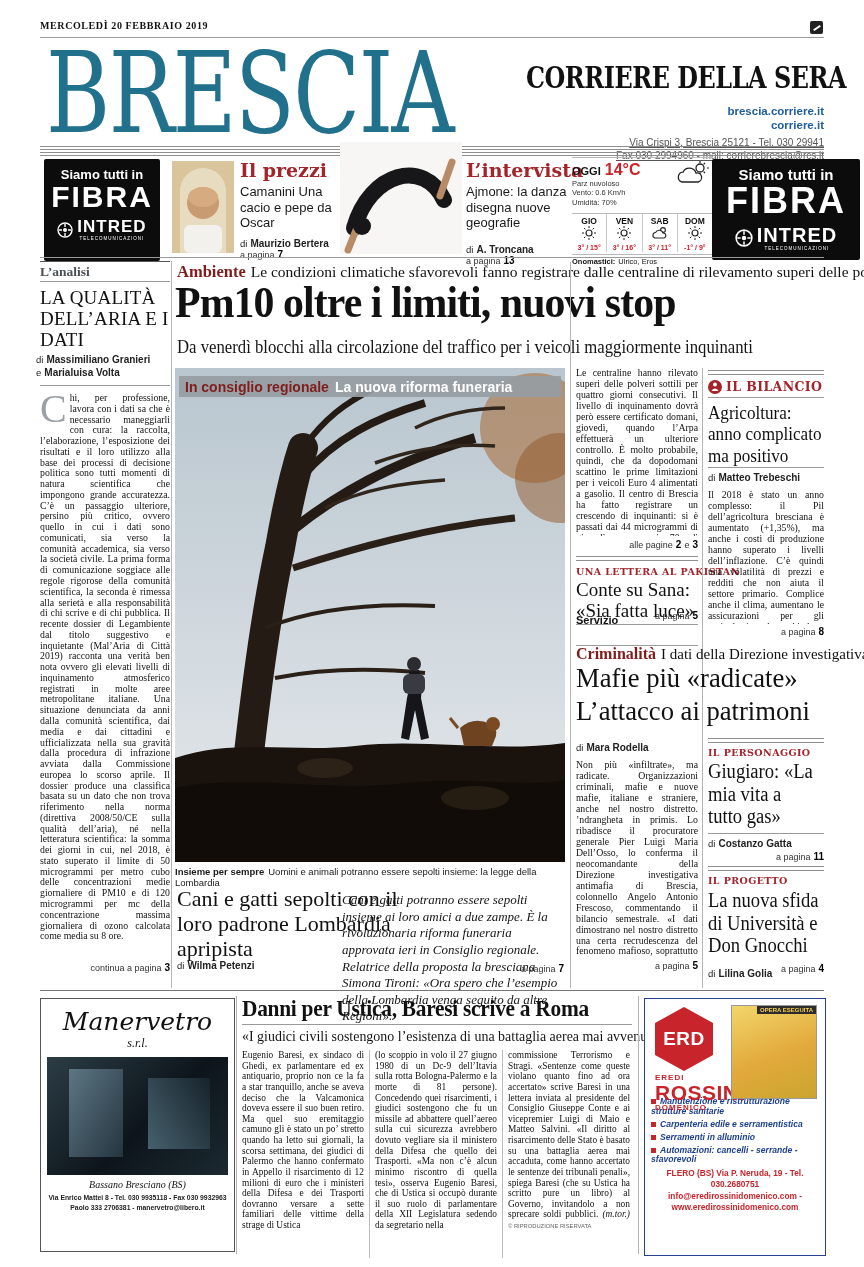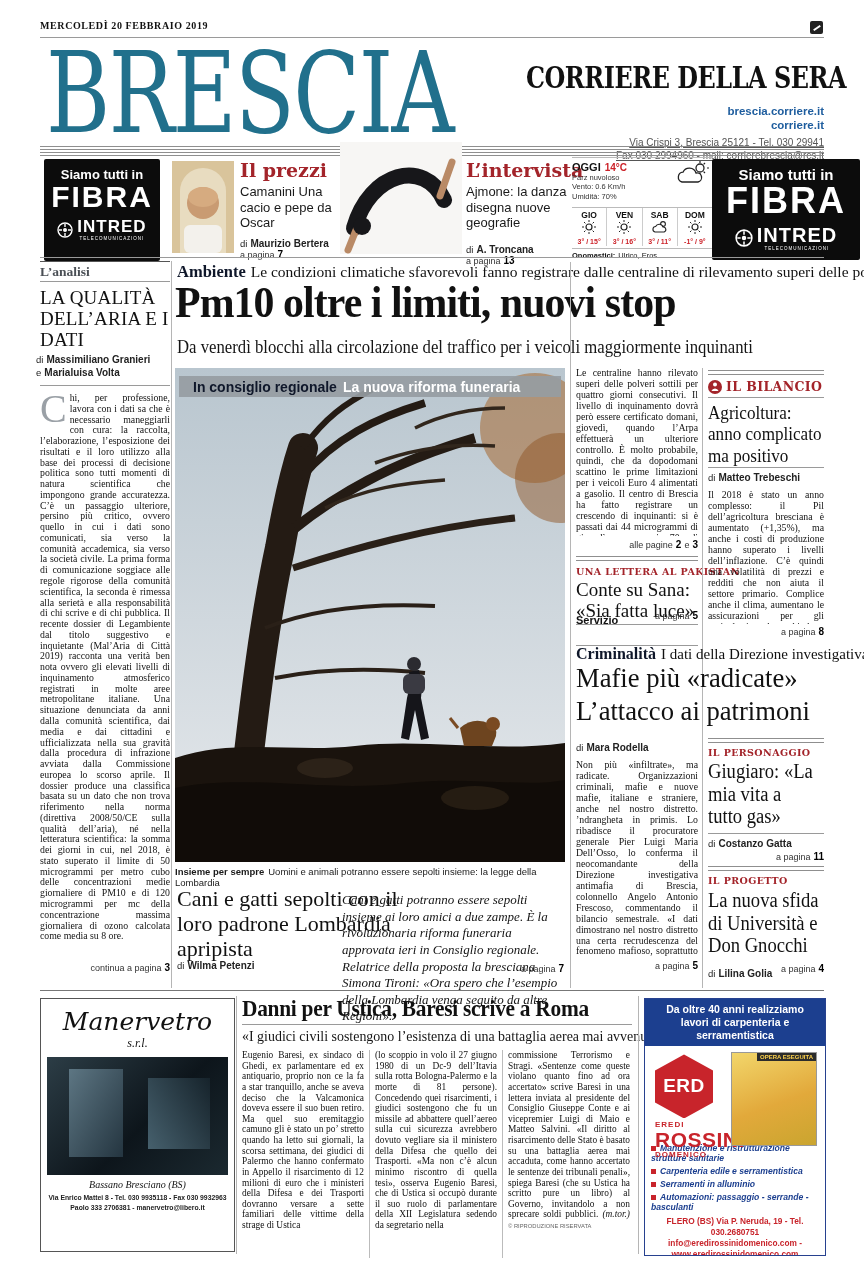--- a/index.html
+++ b/index.html
@@ -2,21 +2,21 @@
 <html><head>
 <meta charset="utf-8">
 <style>
   html,body{margin:0;padding:0;background:#e9e9e9;}
   .page{position:relative;width:864px;height:1267px;background:#fff;margin:0 auto;overflow:hidden;
         font-family:"Liberation Serif",serif;color:#111;}
   .abs{position:absolute;}
   .rule{background:#9a9a9a;height:1px;}
   .vrule{background:#b5b5b5;width:1px;}
   .dblrule{border-top:1px solid #8f8f8f;border-bottom:1px solid #8f8f8f;height:3px;}
-  .teal{color:#0f172a;}
+  .teal{color:#7f1d1d;}
   .condense{transform:scaleX(.9);transform-origin:0 0;}
   .pref{font-family:"Liberation Sans",sans-serif;font-size:9px;color:#333;}
   .pref b{font-size:10px;color:#000;}
   .byline{font-family:"Liberation Sans",sans-serif;font-size:9.5px;color:#222;}
   .byline b{font-size:10px;}
   .pfx{margin-right:3px;}
   .kickline .k1{font-weight:700;margin-right:5px;}
   
   .date{font-size:10px;font-weight:700;letter-spacing:.6px;}
   .brescia{font-family:"DejaVu Serif",serif;font-size:112px;line-height:.92;color:#21708c;
@@ -32,42 +32,42 @@
   .fibra .l2{font-family:"Liberation Sans",sans-serif;font-weight:700;letter-spacing:2px;line-height:1;}
   .fibra .brandrow{display:flex;align-items:center;justify-content:center;gap:4px;margin-top:6px;}
   .fibra .iname{font-family:"Liberation Sans",sans-serif;font-weight:700;letter-spacing:1px;line-height:1;}
   .fibra .isub{font-family:"Liberation Sans",sans-serif;font-size:4.5px;letter-spacing:1px;margin-top:1px;}
   .pkick{font-family:"DejaVu Serif",serif;font-weight:700;font-size:19px;color:#a3242a;line-height:1;}
   .ptitle{font-family:"Liberation Sans",sans-serif;font-size:13px;line-height:1.2;color:#1a1a1a;margin-top:4px;}
   
   .weather{font-family:"Liberation Sans",sans-serif;border-top:1px solid #bbb;}
   .weather .trow{display:flex;align-items:baseline;gap:4px;}
   .weather .oggi{font-size:11px;font-weight:700;}
-  .weather .temp{font-size:10px;font-weight:700;color:#cc2229;}
+  .weather .temp{font-size:16px;font-weight:700;color:#cc2229;}
   .weather .small{font-size:7.5px;color:#333;line-height:1.25;}
   .wdays{display:flex;border-top:1px solid #bbb;margin-top:6px;}
   .wday{flex:1;text-align:center;border-right:1px solid #ccc;padding:2px 0 1px;}
   .wday:last-child{border-right:none;}
   .wday .dn{font-size:8.5px;font-weight:700;}
   .wday .tt{font-size:7px;font-weight:700;color:#cc2229;}
   .onoma{font-size:7.5px;border-top:1px solid #bbb;margin-top:2px;padding-top:2px;}
   .onoma b{font-size:7.5px;}
   
   .an-label{font-size:13.5px;font-weight:700;color:#4a4f55;}
   .an-title{font-size:19px;line-height:1.1;font-weight:500;letter-spacing:.2px;}
   .abody{font-size:9.8px;line-height:1.1;text-align:justify;overflow:hidden;}
   .dropcap{float:left;font-size:40px;line-height:.82;color:#9aa0a6;padding-right:3px;font-family:"Liberation Serif",serif;}
   
   .kick-main{font-size:15.5px;white-space:nowrap;}
   .kick-main .k1{font-size:16.5px;}
   .hl-main{font-size:45px;font-weight:700;letter-spacing:-1px;white-space:nowrap;transform:scaleX(.93);transform-origin:0 0;}
   .sub-main{font-size:19px;white-space:nowrap;transform:scaleX(.88);transform-origin:0 0;color:#151515;}
   
   .photobar{position:absolute;left:4px;right:4px;top:8px;height:21px;background:rgba(150,156,162,.92);
-            display:flex;align-items:center;gap:6px;padding:0 14px;font-family:"Liberation Sans",sans-serif;
+            display:flex;align-items:center;gap:6px;padding:0 6px;font-family:"Liberation Sans",sans-serif;
             font-weight:700;font-size:14px;}
   .caption{font-family:"Liberation Sans",sans-serif;font-size:9.5px;color:#1a1a1a;}
   .caption .capb{font-weight:700;margin-right:4px;}
   
   .hl2{font-weight:500;}
   .body-col{font-size:9.8px;line-height:1.12;text-align:justify;overflow:hidden;}
   .kicker-red{font-family:"DejaVu Serif",serif;font-weight:700;font-size:9.5px;letter-spacing:.4px;color:#a3242a;}
   .summary{font-style:italic;font-size:13px;line-height:1.28;color:#141414;}
   .servizio{font-family:"Liberation Sans",sans-serif;font-weight:700;font-size:11px;}
   .rightline{text-align:right;}
@@ -416,39 +416,38 @@
     <div class="usep"></div>
     <div class="ucol">
       <span>commissione Terrorismo e Stragi. «Sentenze come queste violano quanto fino ad ora accertato» scrive Baresi in una lettera inviata al presidente del Consiglio Giuseppe Conte e ai vicepremier Luigi di Maio e Matteo Salvini. «Il diritto al risarcimento delle Stato è basato su una battaglia aerea mai accaduta, come hanno accertato le sentenze dei tribunali penali», spiega Baresi (che su Ustica ha scritto pure un libro) al Governo, invitandolo a non sprecare soldi pubblici.</span>
       <span class="mtor">(m.tor.)</span>
       <span class="copyr">© RIPRODUZIONE RISERVATA</span>
     </div>
   </div>
   <div class="abs vrule" style="left:638px;top:996px;height:258px;"></div>
 
   <div class="abs erd" style="left:644px;top:998px;width:180px;height:256px;">
-    <div class="head">Da oltre 40 anni realizziamo lavori di carpenteria e serramentistica</div>
     <div style="position:relative;height:92px;">
       <div class="hex" style="position:absolute;left:10px;top:8px;">
           <span>ERD</span>
         </div>
       <div style="position:absolute;left:10px;top:74px;">
         <div class="b1">EREDI</div>
         <div class="b2">ROSSINI</div>
         <div class="b1">DOMENICO</div>
       </div>
       <div class="photo" style="top:6px;height:92px;">
         <span class="oplabel">OPERA ESEGUITA</span>
       </div>
     </div>
     <ul>
       <li>Manutenzione e ristrutturazione strutture sanitarie</li>
       <li>Carpenteria edile e serramentistica</li>
       <li>Serramenti in alluminio</li>
-      <li>Automazioni: passaggio - serrande - basculanti</li>
+      <li>Automazioni: cancelli - serrande - sfavorevoli</li>
     </ul>
     <div class="contact">
       <div>FLERO (BS) Via P. Neruda, 19 - Tel. 030.2680751</div>
       <div>info@eredirossinidomenico.com - www.eredirossinidomenico.com</div>
     </div>
   </div>
 
 </div>
 
 </body></html>

